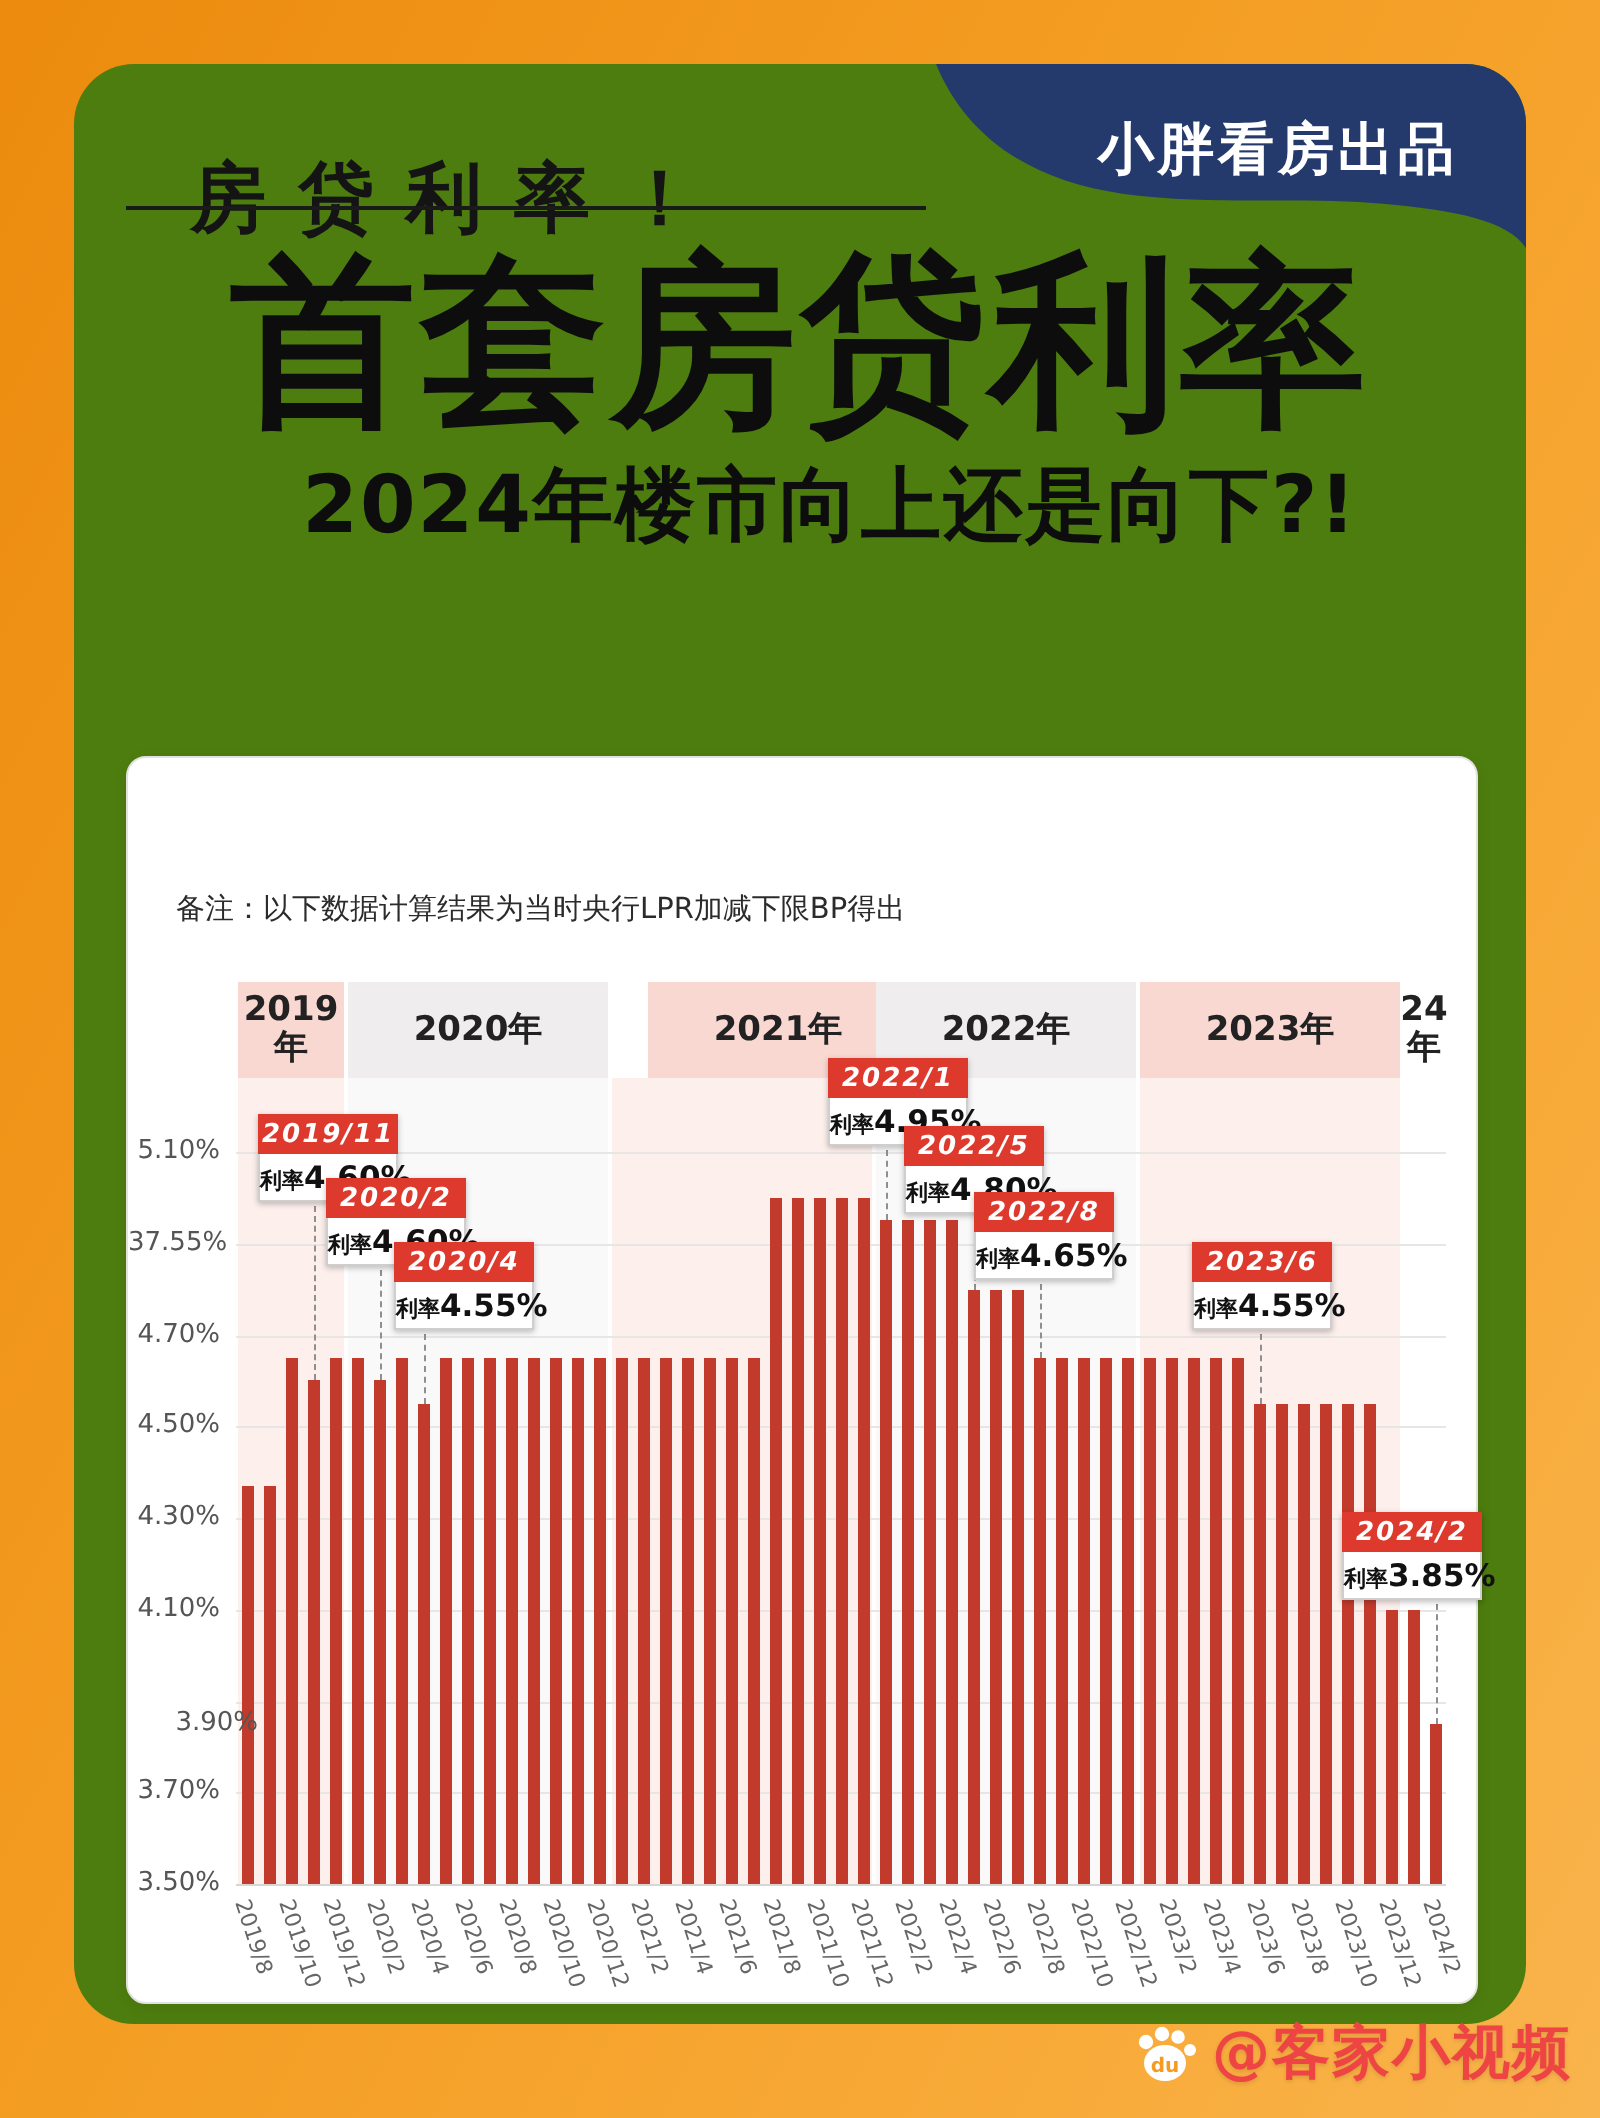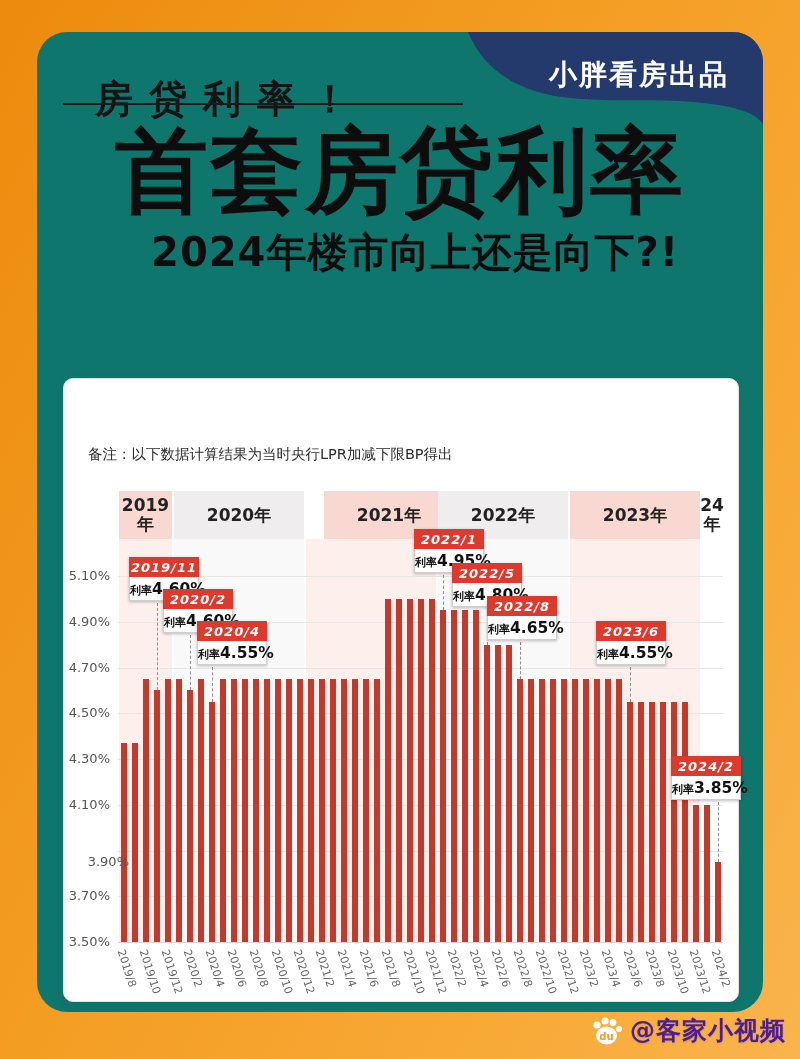--- a/index.html
+++ b/index.html
@@ -1,20 +1,20 @@
 <!DOCTYPE html>
 <html><head>
 <meta charset="utf-8">
 <style>
   html,body{margin:0;padding:0;}
   body{width:800px;height:1059px;position:relative;overflow:hidden;
        font-family:"DejaVu Sans","Liberation Sans",sans-serif;
        background:linear-gradient(118deg,#ec8b0e 0%,#f39c21 40%,#f8aa38 78%,#f9b44d 100%);}
   .card{position:absolute;left:37px;top:32px;width:726px;height:980px;
-        background:#0f766e;border-radius:30px;overflow:hidden;}
+        background:#4d7c0f;border-radius:30px;overflow:hidden;}
   
   .hdr-title{position:absolute;left:58px;top:42px;font-size:38px;font-weight:900;
              color:#141414;letter-spacing:16px;white-space:nowrap;}
   .hdr-underline{position:absolute;left:26px;top:71px;width:400px;height:2px;background:#1a1a1a;}
   .brand-wrap{position:absolute;right:0;top:0;width:295px;height:94px;}
   .brand-wrap svg{position:absolute;right:0;top:0;}
   .brand-label{position:absolute;right:34px;top:24px;color:#ffffff;
                font-size:28px;font-weight:800;letter-spacing:2px;white-space:nowrap;}
   
   .hero{position:absolute;left:0;top:92px;width:726px;text-align:center;color:#0d0d0d;}
@@ -39,21 +39,21 @@
   .anno-date{background:#dd3a2d;color:#fff;font-size:13px;font-weight:800;font-style:italic;
              text-align:center;padding:3px 0 2px;letter-spacing:1px;}
   .anno-rate{background:#fff;border:1px solid #cfcecd;border-top:none;color:#111;
              text-align:center;padding:2px 0 2px;white-space:nowrap;}
   .anno-rate .pfx{font-size:11px;font-weight:600;}
   .anno-rate .val{font-size:15.5px;font-weight:800;}
   .xlab{position:absolute;font-size:11px;color:#666;white-space:nowrap;
         transform-origin:left top;transform:rotate(72deg);}
   
   .watermark{position:absolute;right:14px;bottom:12px;display:flex;align-items:center;gap:6px;}
-  .wm-text{color:#4c1d95;font-size:25px;font-weight:800;letter-spacing:1px;
+  .wm-text{color:#ef4444;font-size:29px;font-weight:800;letter-spacing:1px;
            text-shadow:0 1px 2px rgba(0,0,0,.12);white-space:nowrap;}
 </style>
 </head>
 <body>
 
 <div class="card">
 
   <div class="hdr-title">房贷利率！</div>
   <div class="hdr-underline"></div>
   <div class="brand-wrap">
@@ -189,21 +189,21 @@
           </div>
           <div class="dash" style="left: 599.5px; top: 263px; height: 59.9375px;"></div>
         </div>
         <div class="ylab" style="left: -54px; top: 443px;">3.50%</div>
         <div class="ylab" style="left: -54px; top: 397.25px;">3.70%</div>
         <div class="ylab" style="left: -54px; top: 363px; margin-left: 19px;">3.90%</div>
         <div class="ylab" style="left: -54px; top: 305.75px;">4.10%</div>
         <div class="ylab" style="left: -54px; top: 260px;">4.30%</div>
         <div class="ylab" style="left: -54px; top: 214.25px;">4.50%</div>
         <div class="ylab" style="left: -54px; top: 168.5px;">4.70%</div>
-        <div class="ylab" style="left: -54px; top: 122.75px;">4.90%</div>
+        <div class="ylab" style="left: -54px; top: 122.75px;">37.55%</div>
         <div class="ylab" style="left: -54px; top: 77px;">5.10%</div>
         <div class="xlab" style="left: 8.5px; top: 457px;">2019/8</div>
         <div class="xlab" style="left: 30.5px; top: 457px;">2019/10</div>
         <div class="xlab" style="left: 52.5px; top: 457px;">2019/12</div>
         <div class="xlab" style="left: 74.5px; top: 457px;">2020/2</div>
         <div class="xlab" style="left: 96.5px; top: 457px;">2020/4</div>
         <div class="xlab" style="left: 118.5px; top: 457px;">2020/6</div>
         <div class="xlab" style="left: 140.5px; top: 457px;">2020/8</div>
         <div class="xlab" style="left: 162.5px; top: 457px;">2020/10</div>
         <div class="xlab" style="left: 184.5px; top: 457px;">2020/12</div>

